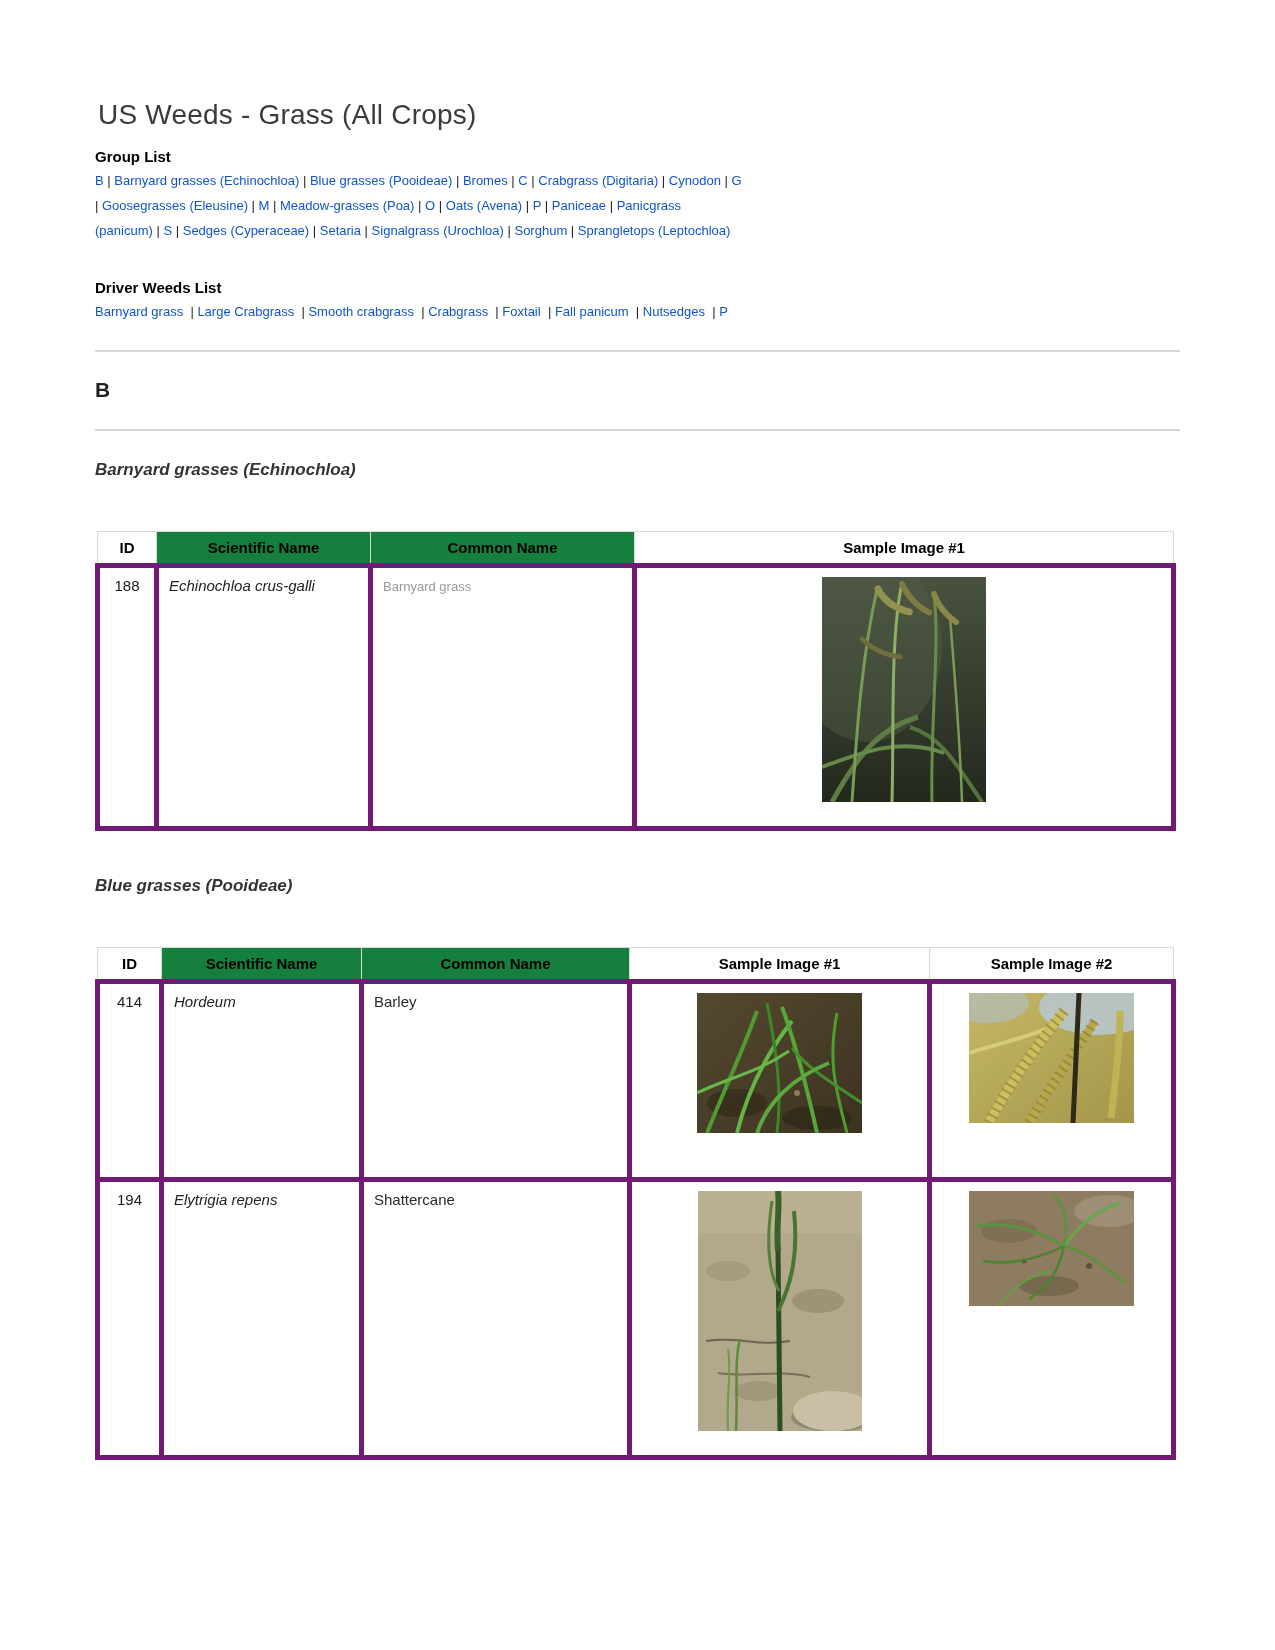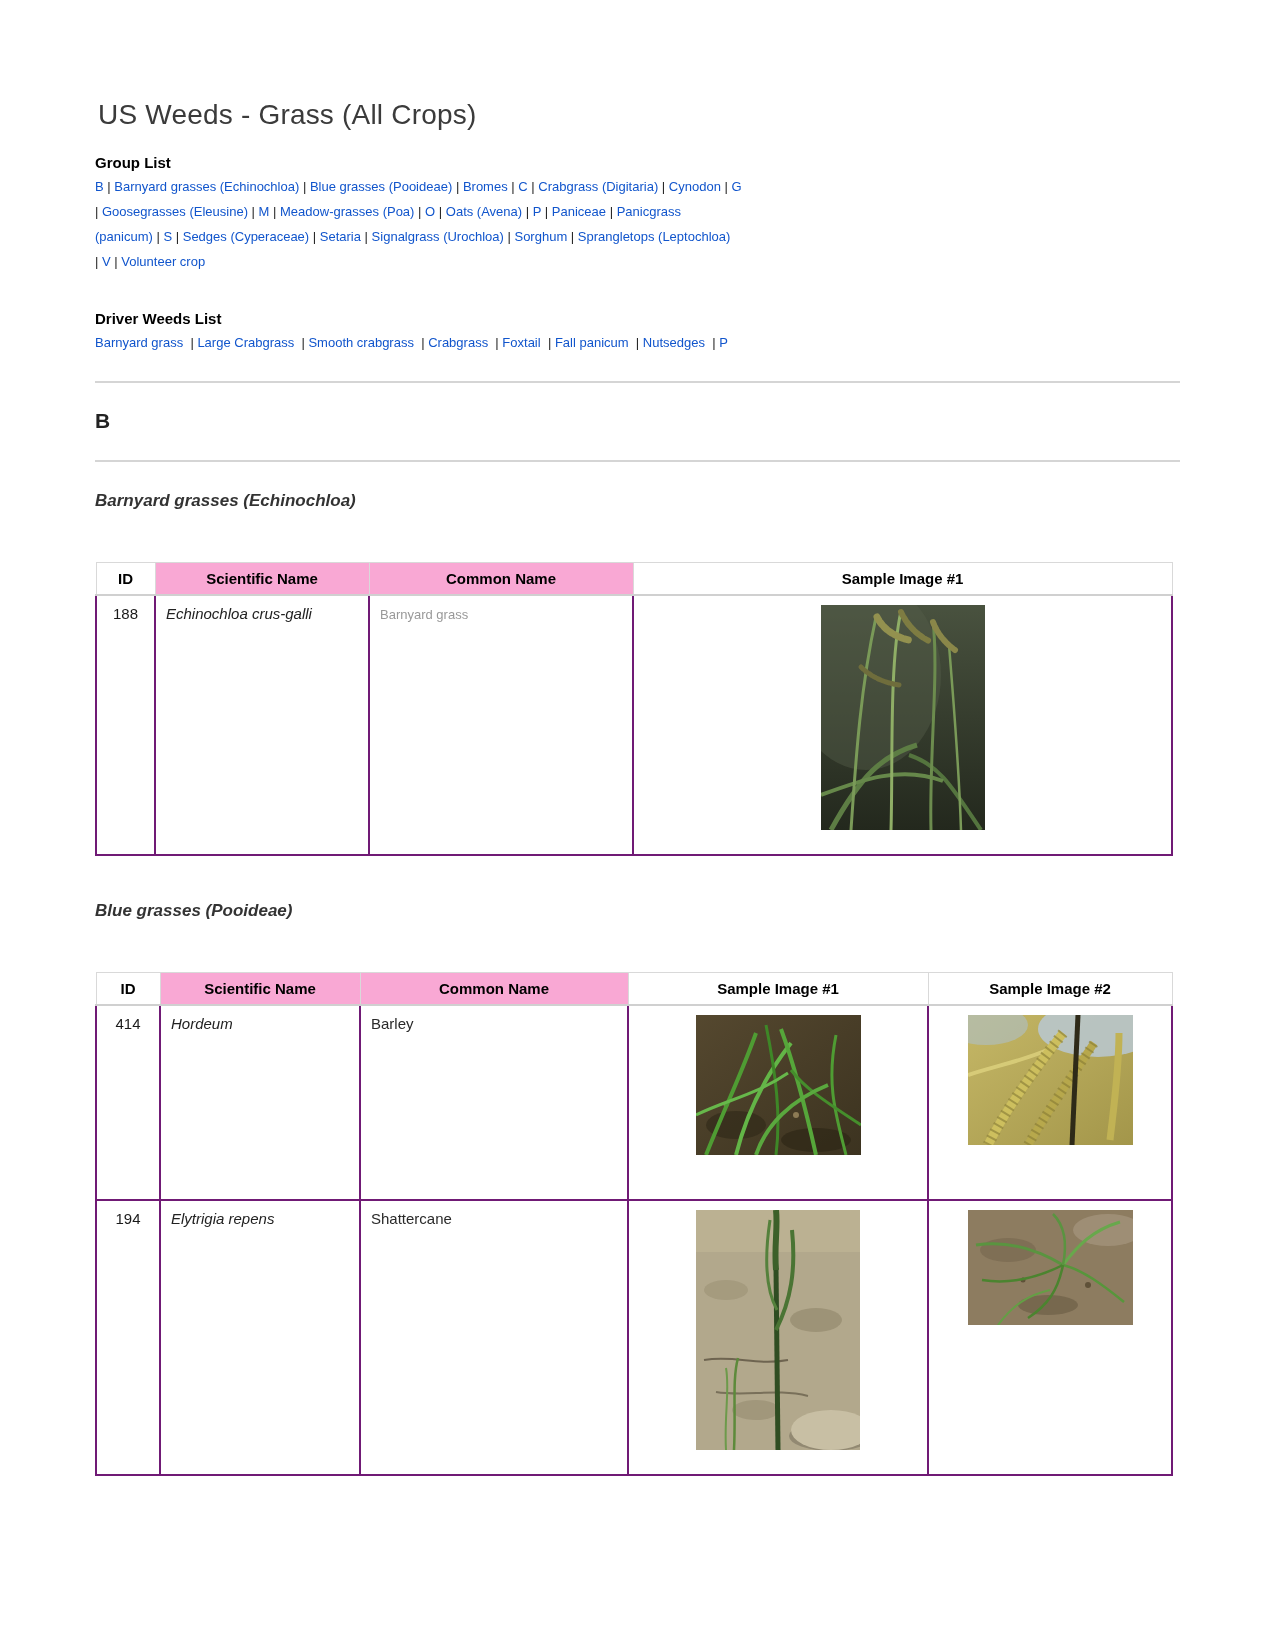--- a/index.html
+++ b/index.html
@@ -5,21 +5,21 @@
   html,body{margin:0;padding:0;background:#fff;}
   body{
     width:1275px;height:1650px;position:relative;overflow:hidden;
     font-family:"Liberation Sans","DejaVu Sans",sans-serif;color:#111;
   }
   .content{padding:0 95px;box-sizing:border-box;width:1275px;}
   .page-title{
     margin:97px 0 0 3px;font-size:28px;line-height:36px;color:#3b3b3b;
     font-weight:400;letter-spacing:.2px;
   }
-  .list-label{margin-top:21px;font-size:15px;line-height:18px;font-weight:bold;color:#000;}
+  .list-label{margin-top:15px;font-size:15px;line-height:18px;font-weight:bold;color:#000;}
   .list-label.driver{margin-top:36px;}
   .link-lines{margin-top:2px;}
   .link-line{font-size:13px;line-height:25px;white-space:pre;overflow:hidden;color:#1f1f1f;}
   .lnk{color:#1155cc;cursor:pointer;}
   .sep{color:#1f1f1f;}
   hr.rule{border:none;border-top:2px solid #d5d5d5;margin:0;}
   hr.r1{margin-top:26px;}
   hr.r2{margin-top:25px;}
   .letter{margin-top:24px;font-size:21px;line-height:28px;font-weight:bold;color:#222;}
   .sec-heading{
@@ -29,23 +29,23 @@
   .sec-heading.first{margin-top:28px;}
   table.weeds{
     border-collapse:collapse;table-layout:fixed;width:1076px;
     border:1px solid #d9d9d9;margin-bottom:0;
   }
   table.weeds th{
     font-size:15px;font-weight:bold;color:#000;text-align:center;
     padding:7px 6px;border:1px solid #d9d9d9;border-bottom:2px solid #d0d0d0;
     background:#fff;
   }
-  table.weeds th.th-gray{background:#f9a8d4;}
+  table.weeds th.th-gray{background:#15803d;}
   table.weeds td{
-    border:2px solid #701a75;vertical-align:top;padding:9px 10px;
+    border:5px solid #701a75;vertical-align:top;padding:9px 10px;
     font-size:15px;color:#1a1a1a;background:#fff;
   }
   td.c-id{text-align:center;}
   td.c-img{text-align:center;padding-top:8px;}
   .sci{font-style:italic;color:#222;text-align:center;}
   .common{color:#2a2a2a;}
   .common.muted{color:#999;font-size:13px;}
   .photo{display:inline-block;}
   .photo svg{display:block;}
 </style>
@@ -53,21 +53,20 @@
 <body>
 
 <div class="content">
   <div class="page-title">US Weeds - Grass (All Crops)</div>
 
   <div class="list-label">Group List</div>
   <div class="link-lines" id="group-lines">
       <div class="link-line"><span class="lnk">B </span><span class="sep">|</span><span class="lnk"> Barnyard grasses (Echinochloa) </span><span class="sep">|</span><span class="lnk"> Blue grasses (Pooideae) </span><span class="sep">|</span><span class="lnk"> Bromes </span><span class="sep">|</span><span class="lnk"> C </span><span class="sep">|</span><span class="lnk"> Crabgrass (Digitaria) </span><span class="sep">|</span><span class="lnk"> Cynodon </span><span class="sep">|</span><span class="lnk"> G</span></div>
       <div class="link-line"><span class="sep">|</span><span class="lnk"> Goosegrasses (Eleusine) </span><span class="sep">|</span><span class="lnk"> M </span><span class="sep">|</span><span class="lnk"> Meadow-grasses (Poa) </span><span class="sep">|</span><span class="lnk"> O </span><span class="sep">|</span><span class="lnk"> Oats (Avena) </span><span class="sep">|</span><span class="lnk"> P </span><span class="sep">|</span><span class="lnk"> Paniceae </span><span class="sep">|</span><span class="lnk"> Panicgrass</span></div>
       <div class="link-line"><span class="lnk">(panicum) </span><span class="sep">|</span><span class="lnk"> S </span><span class="sep">|</span><span class="lnk"> Sedges (Cyperaceae) </span><span class="sep">|</span><span class="lnk"> Setaria </span><span class="sep">|</span><span class="lnk"> Signalgrass (Urochloa) </span><span class="sep">|</span><span class="lnk"> Sorghum </span><span class="sep">|</span><span class="lnk"> Sprangletops (Leptochloa)</span></div>
-      <div class="link-line"><span class="sep">|</span><span class="lnk"> V </span><span class="sep">|</span><span class="lnk"> Volunteer crop</span></div>
     </div>
 
   <div class="list-label driver">Driver Weeds List</div>
   <div class="link-lines" id="driver-lines">
       <div class="link-line"><span class="lnk">Barnyard grass  </span><span class="sep">|</span><span class="lnk"> Large Crabgrass  </span><span class="sep">|</span><span class="lnk"> Smooth crabgrass  </span><span class="sep">|</span><span class="lnk"> Crabgrass  </span><span class="sep">|</span><span class="lnk"> Foxtail  </span><span class="sep">|</span><span class="lnk"> Fall panicum  </span><span class="sep">|</span><span class="lnk"> Nutsedges  </span><span class="sep">|</span><span class="lnk"> P</span></div>
     </div>
 
   <hr class="rule r1">
   <div class="letter">B</div>
   <hr class="rule r2">

